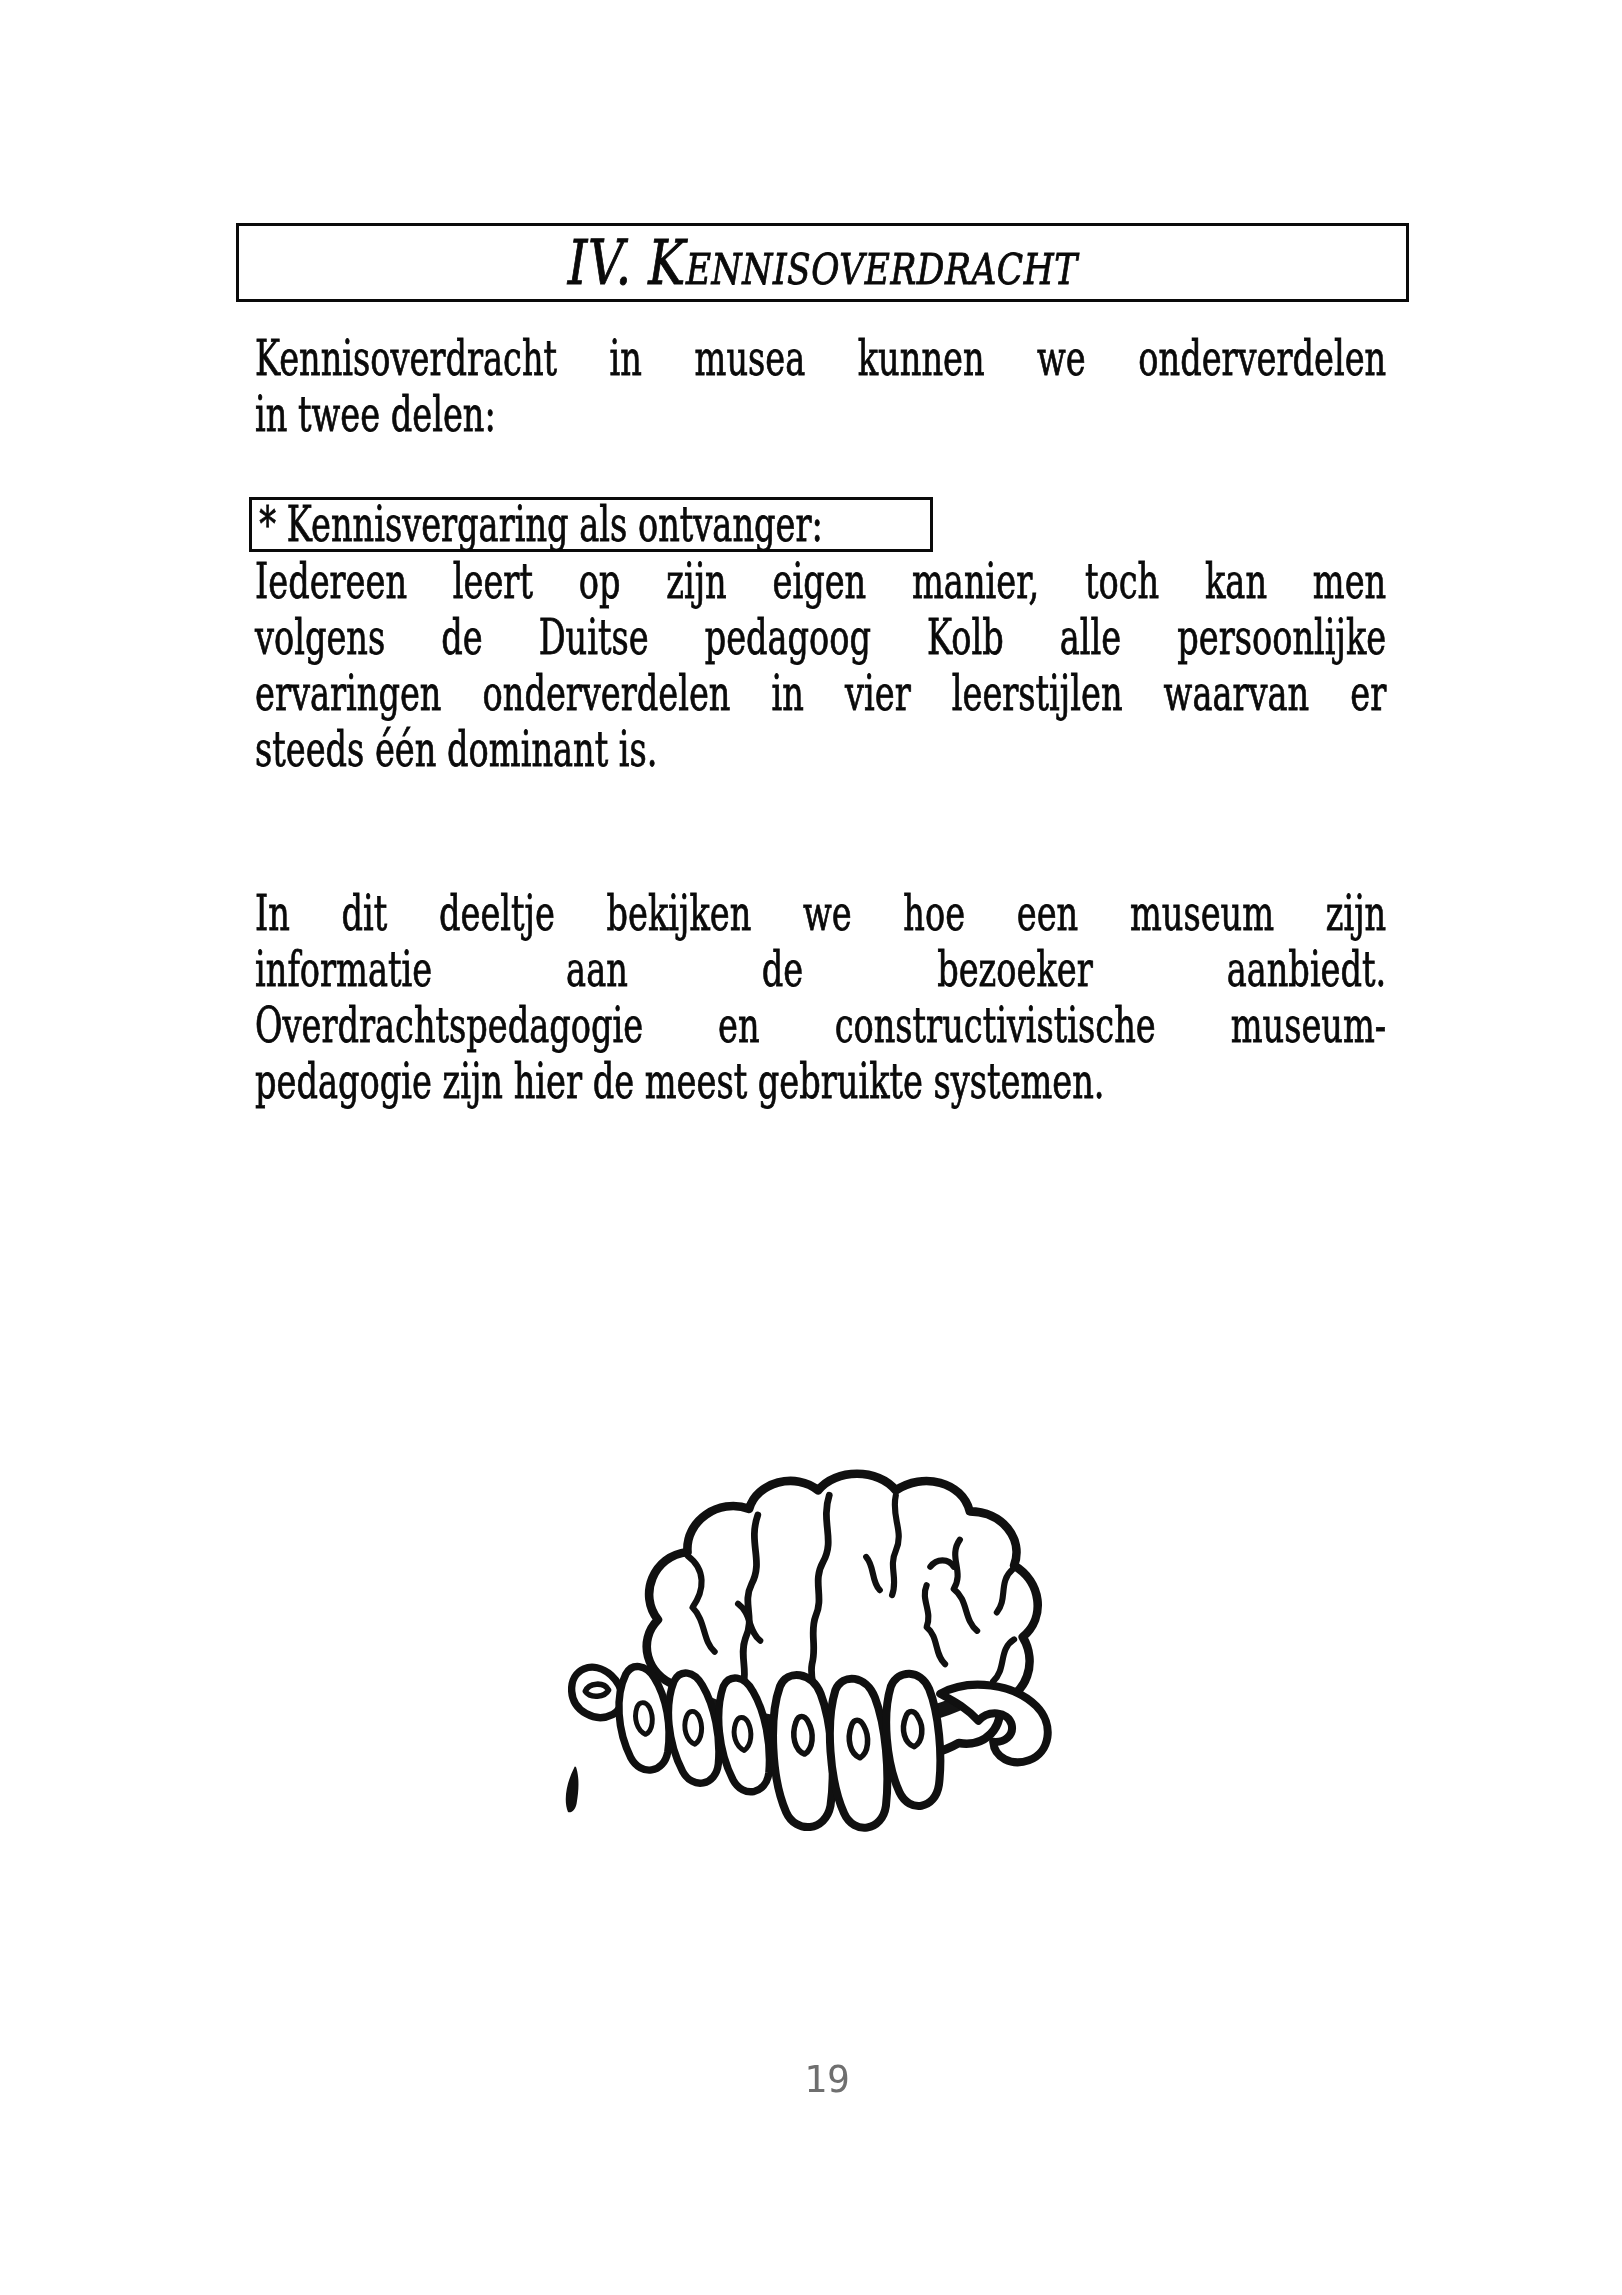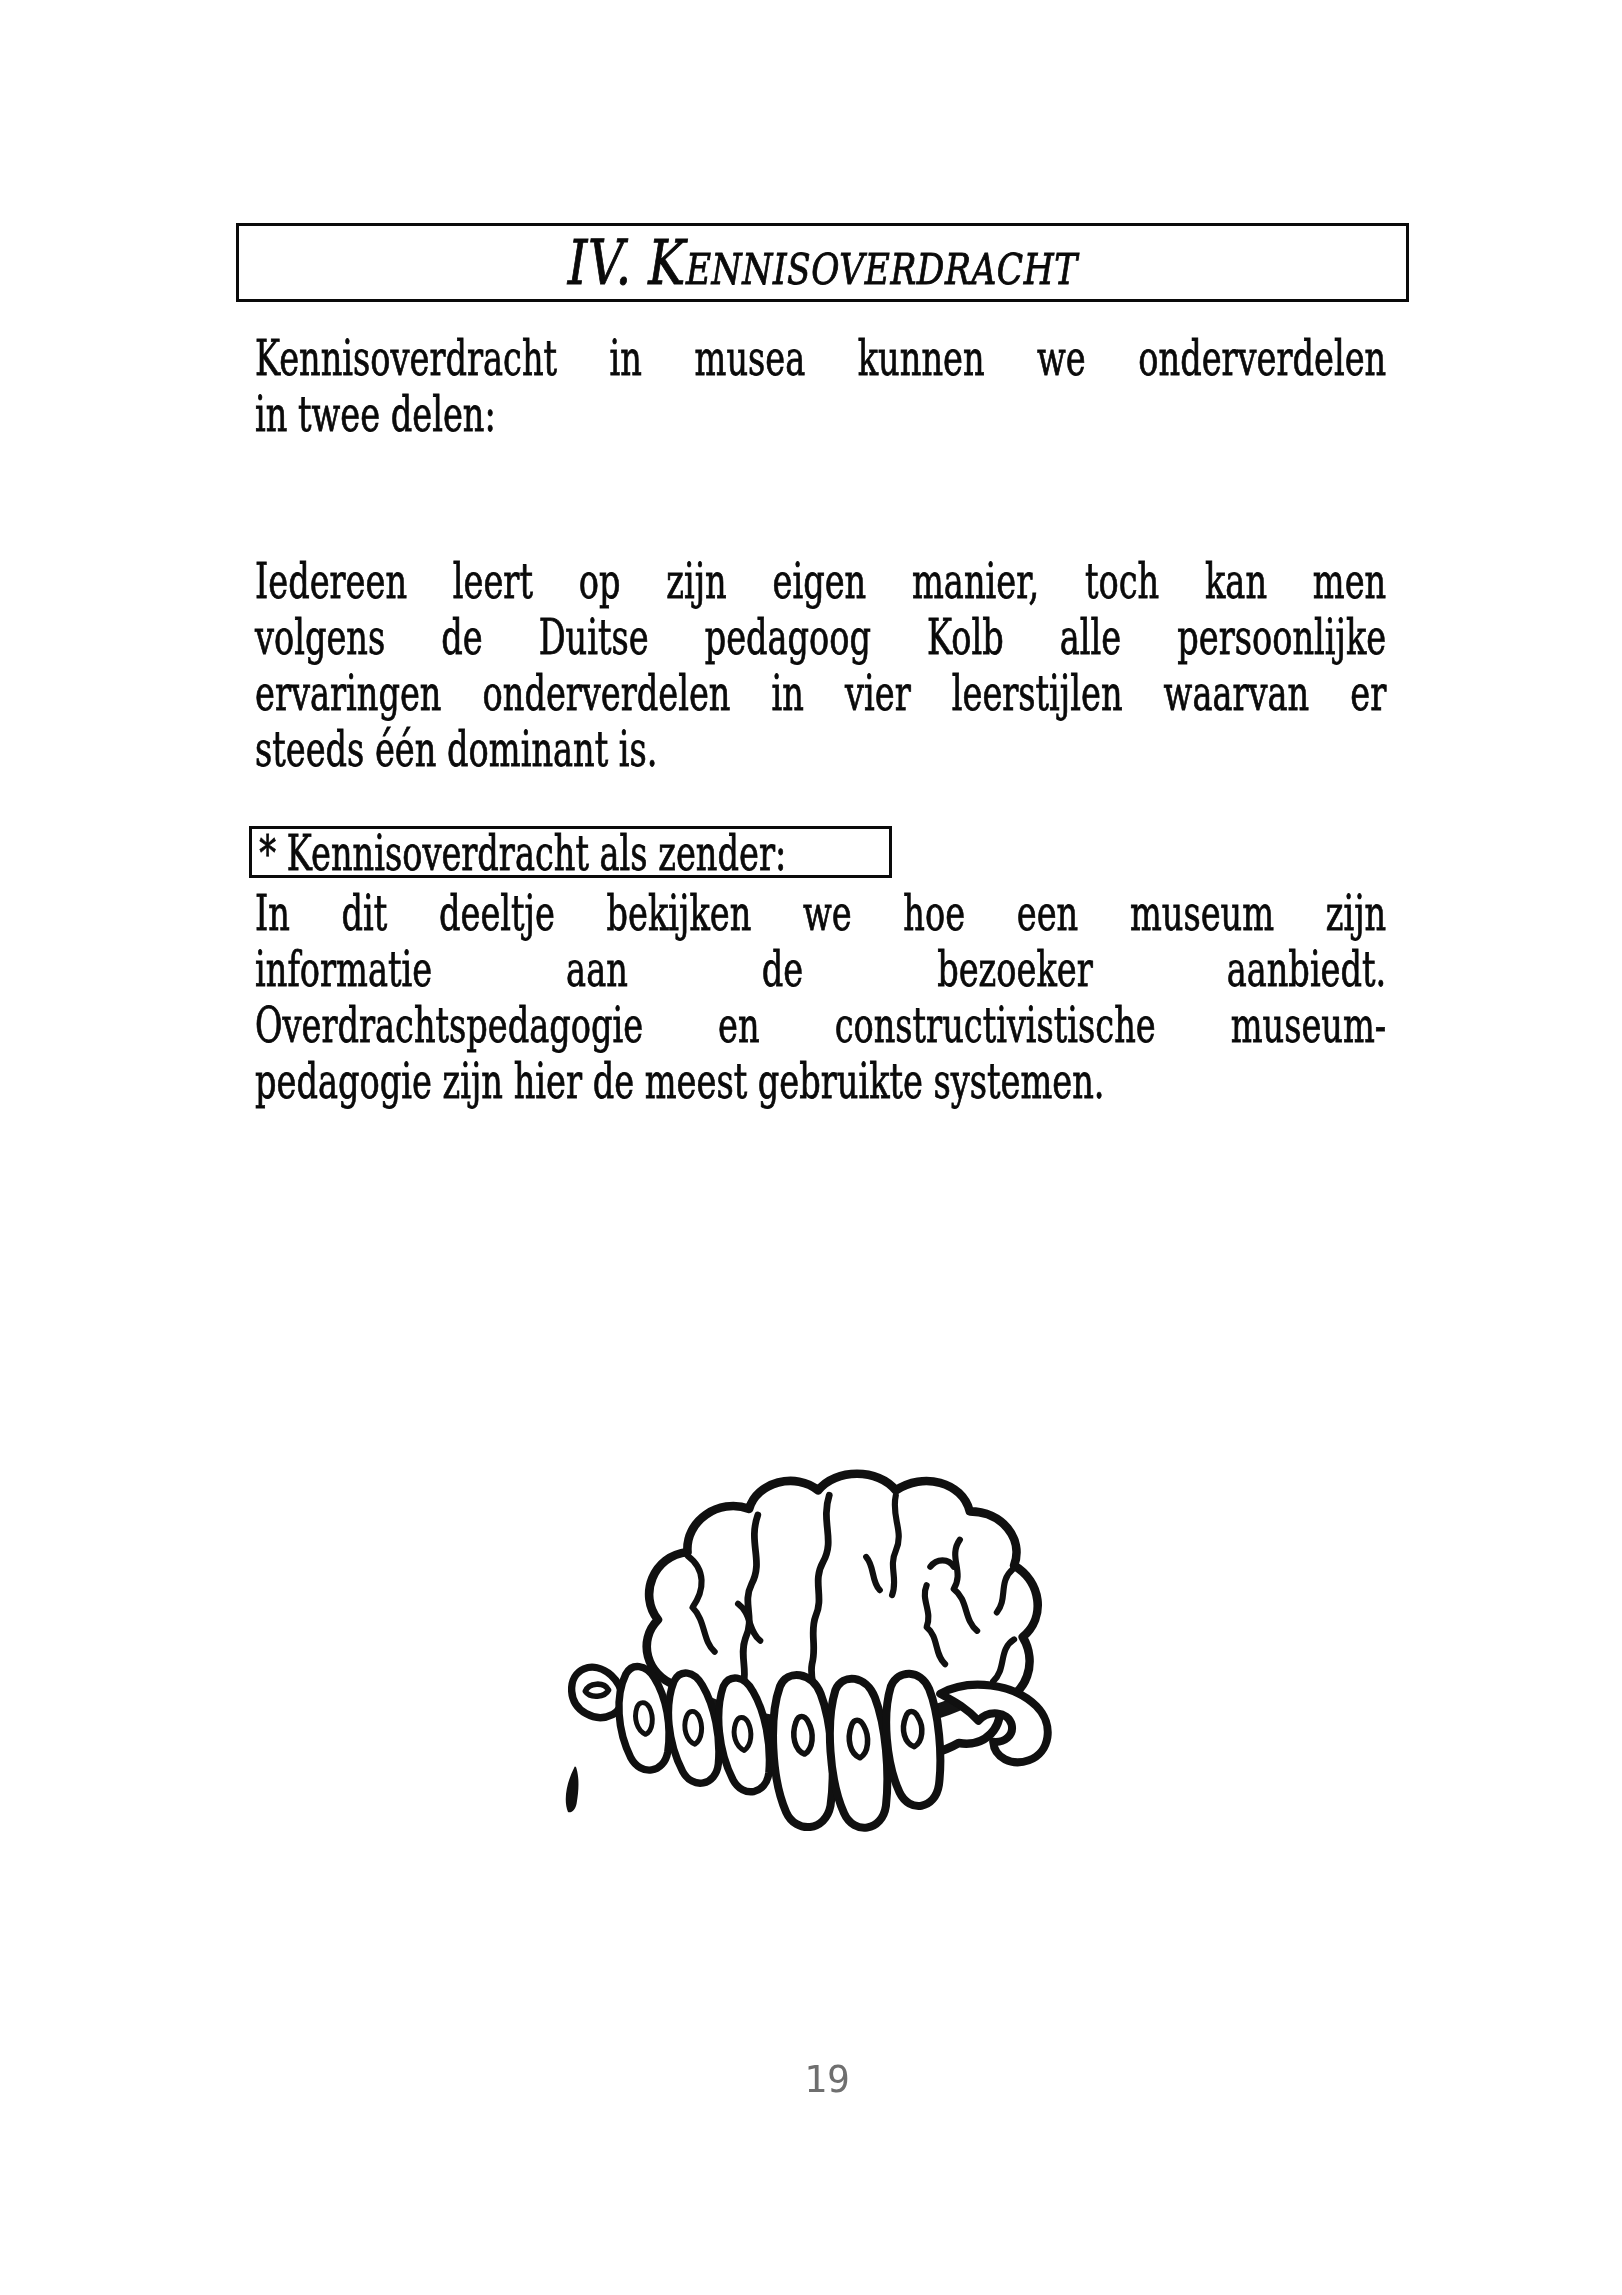--- a/index.html
+++ b/index.html
@@ -53,31 +53,31 @@
 
   <div class="title-box">
     <span class="title-text">IV. Kennisoverdracht</span>
   </div>
 
   <div class="para" style="top:330px">
     <div class="line jl">Kennisoverdracht in musea  kunnen we onderverdelen</div>
     <div class="line ll">in twee delen:</div>
   </div>
 
+  <div class="hbox hbox1">
+    <span class="htext">* Kennisvergaring als ontvanger:</span>
+  </div>
 
   <div class="para" style="top:553px">
     <div class="line jl">Iedereen leert op zijn eigen manier, toch kan men</div>
     <div class="line jl">volgens de Duitse pedagoog Kolb alle persoonlijke</div>
     <div class="line jl">ervaringen onderverdelen in vier leerstijlen waarvan er</div>
     <div class="line ll">steeds één dominant is.</div>
   </div>
 
-  <div class="hbox hbox2">
-    <span class="htext">* Kennisoverdracht als zender:</span>
-  </div>
 
   <div class="para" style="top:885px">
     <div class="line jl">In dit deeltje bekijken we hoe een museum zijn</div>
     <div class="line jl">informatie aan de bezoeker aanbiedt.</div>
     <div class="line jl">Overdrachtspedagogie en constructivistische museum-</div>
     <div class="line ll">pedagogie zijn hier de meest gebruikte systemen.</div>
   </div>
 
   <svg class="illustration" viewBox="0 0 840 680" aria-hidden="true">
     <g fill="#ffffff" stroke="#101010" stroke-linecap="round" stroke-linejoin="round">

